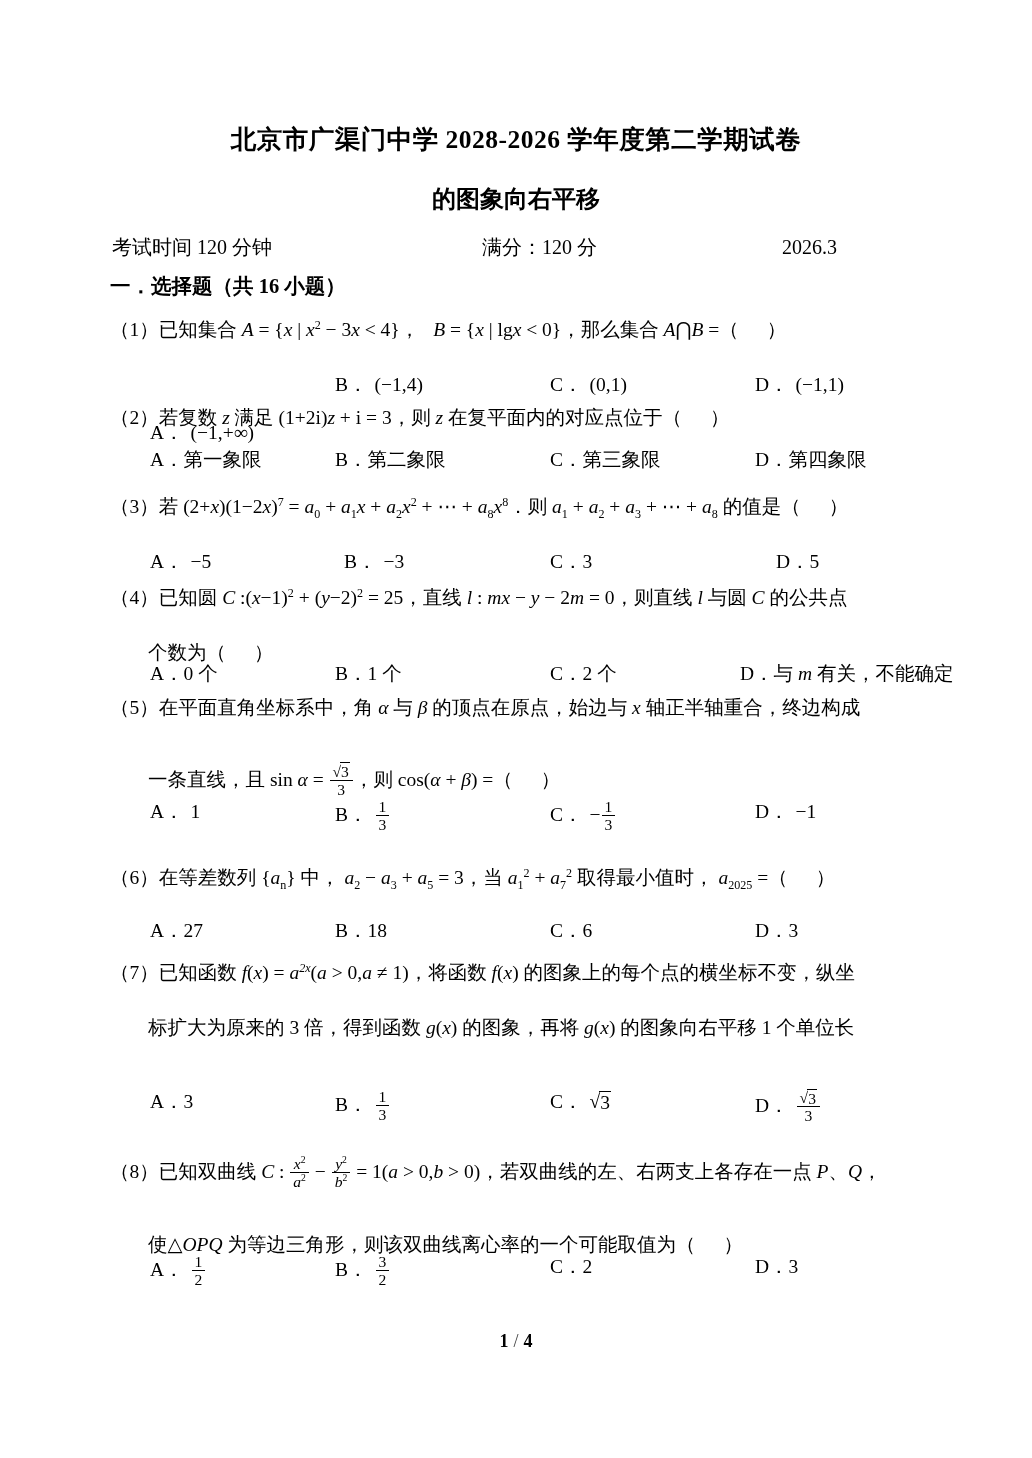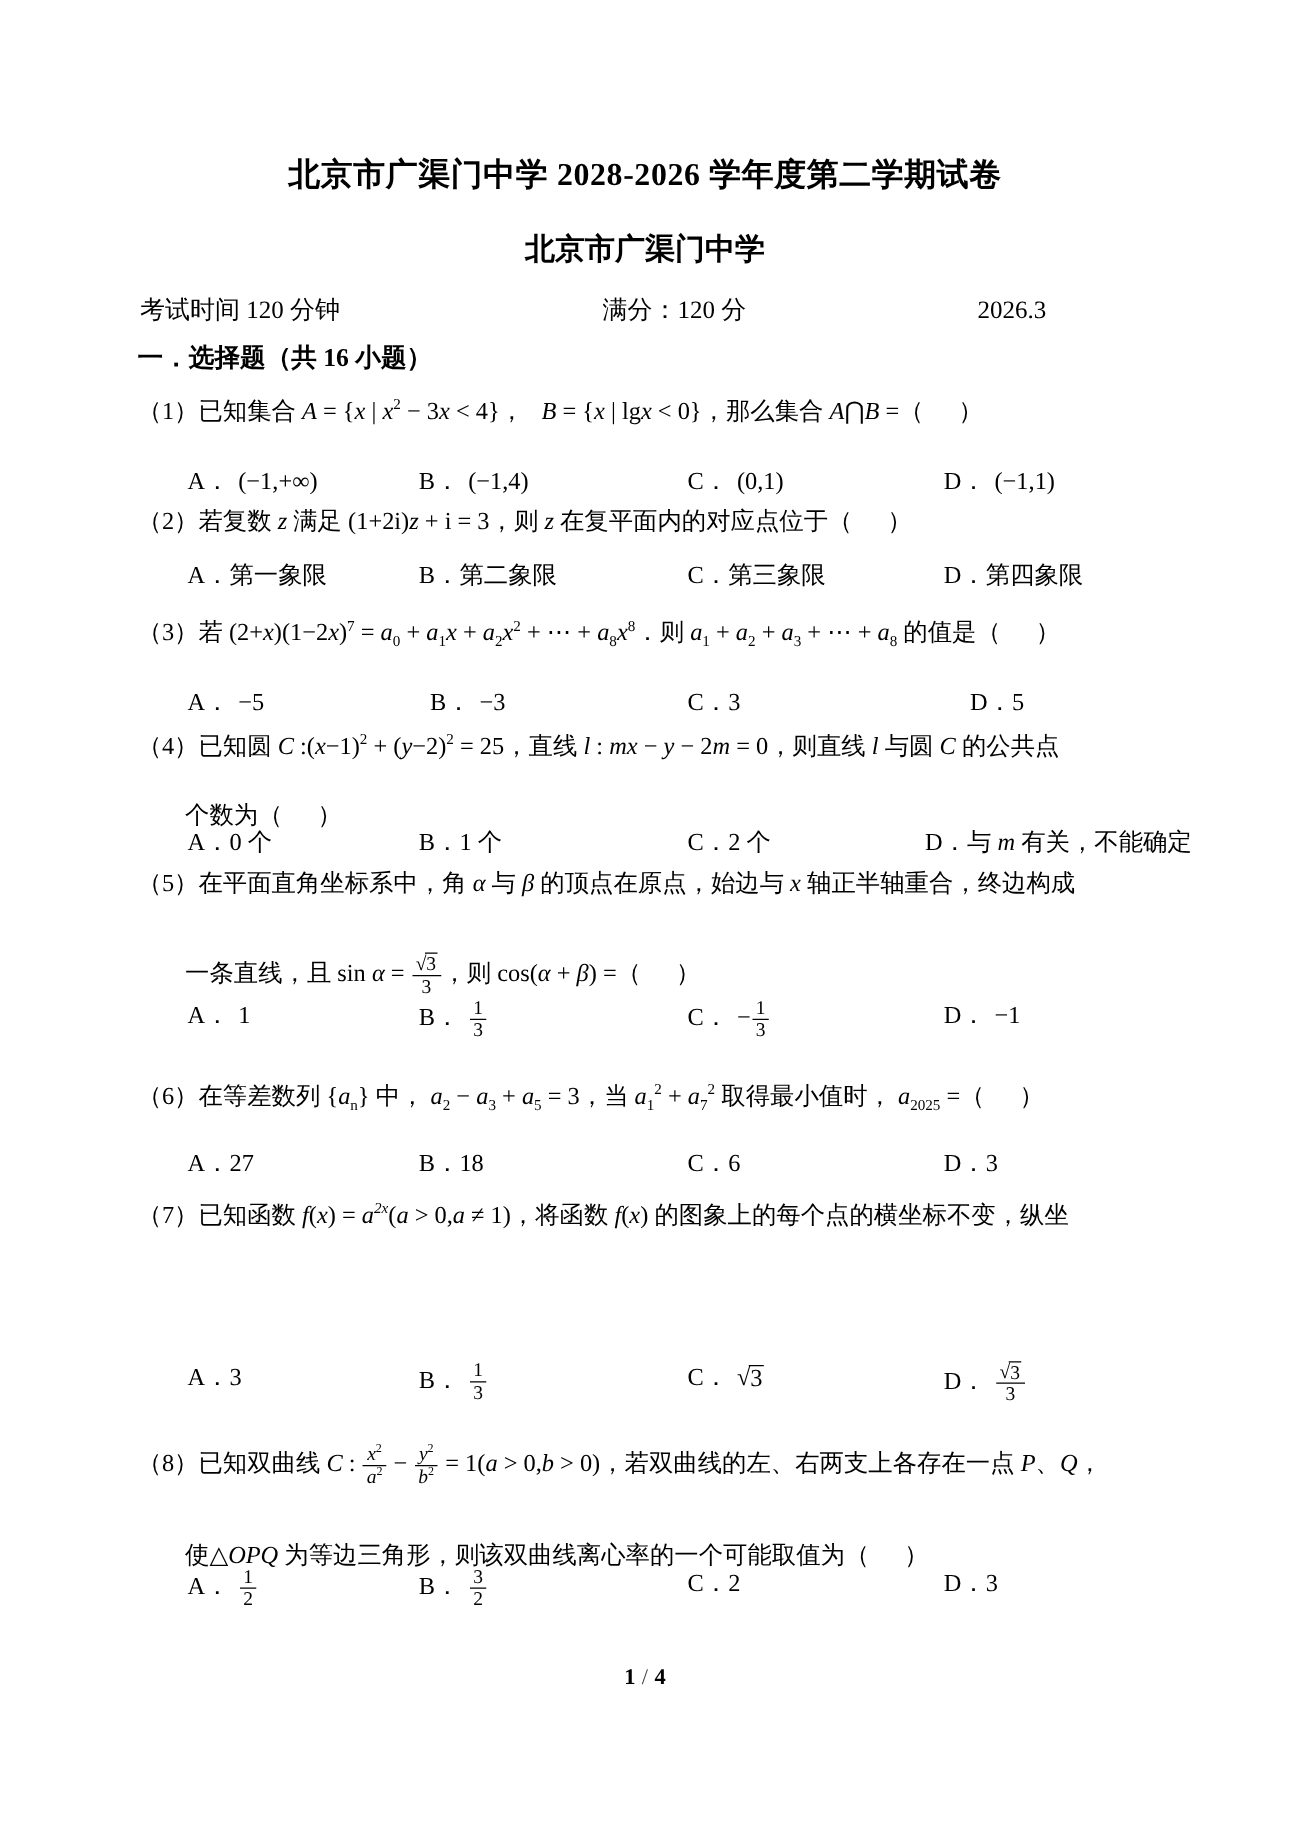--- a/index.html
+++ b/index.html
@@ -78,35 +78,35 @@
     font-size:18px; font-weight:bold;
   }
   .footer .sl { font-weight:normal; color:#444; padding:0 5px; }
 </style>
 </head>
 <body>
 
 <div class="page">
 
   <div class="title1">北京市广渠门中学 2028-2026 学年度第二学期试卷</div>
-  <div class="title2">北京市广渠门中学</div>
+  <div class="title2">的图象向右平移</div>
 
   <div class="metarow">
     <div class="m1">考试时间 120 分钟</div>
     <div class="m2">满分：120 分</div>
     <div class="m3">2026.3</div>
   </div>
 
   <div class="sec-head">一．选择题（共 16 小题）</div>
 
   <div class="q" style="left:110px; top:320px;">
     <span class="qline">（1）已知集合 <span class="mi">A</span> = {<span class="mi">x</span> | <span class="mi">x</span><sup class="en">2</sup> − 3<span class="mi">x</span> &lt; 4}，<span class="gap2"></span><span class="mi">B</span> = {<span class="mi">x</span> | lg<span class="mi">x</span> &lt; 0}，那么集合 <span class="mi">A</span>⋂<span class="mi">B</span> =（<span class="gap2"></span><span class="gap2"></span>）</span>
   </div>
   <div class="opts" style="left:110px; top:371px;">
-    <div class="opt" style="left:40px;"><span class="lbl">A．</span><span class="gap"></span>(−1,+∞)</div>
+    <div class="opt" style="left:40px;margin-top:48px;"><span class="lbl">A．</span><span class="gap"></span>(−1,+∞)</div>
     <div class="opt" style="left:225px;"><span class="lbl">B．</span><span class="gap"></span>(−1,4)</div>
     <div class="opt" style="left:440px;"><span class="lbl">C．</span><span class="gap"></span>(0,1)</div>
     <div class="opt" style="left:645px;"><span class="lbl">D．</span><span class="gap"></span>(−1,1)</div>
   </div>
 
   <div class="q" style="left:110px; top:408px;">
     <span class="qline">（2）若复数 <span class="mi">z</span> 满足 (1+2i)<span class="mi">z</span> + i = 3，则 <span class="mi">z</span> 在复平面内的对应点位于（<span class="gap2"></span><span class="gap2"></span>）</span>
   </div>
   <div class="opts" style="left:110px; top:446px;">
     <div class="opt" style="left:40px;"><span class="lbl">A．</span>第一象限</div>
@@ -152,20 +152,21 @@
   </div>
   <div class="opts" style="left:110px; top:917px;">
     <div class="opt" style="left:40px;"><span class="lbl">A．</span>27</div>
     <div class="opt" style="left:225px;"><span class="lbl">B．</span>18</div>
     <div class="opt" style="left:440px;"><span class="lbl">C．</span>6</div>
     <div class="opt" style="left:645px;"><span class="lbl">D．</span>3</div>
   </div>
 
   <div class="q" style="left:110px; top:963px;">
     <span class="qline">（7）已知函数 <span class="mi">f</span>(<span class="mi">x</span>) = <span class="mi">a</span><sup class="e">2x</sup>(<span class="mi">a</span> &gt; 0,<span class="mi">a</span> ≠ 1)，将函数 <span class="mi">f</span>(<span class="mi">x</span>) 的图象上的每个点的横坐标不变，纵坐</span>
+    <span class="qline ind" style="margin-top:35px;">标扩大为原来的 3 倍，得到函数 <span class="mi">g</span>(<span class="mi">x</span>) 的图象，再将 <span class="mi">g</span>(<span class="mi">x</span>) 的图象向右平移 1 个单位长</span>
   </div>
   <div class="opts" style="left:110px; top:1088px;">
     <div class="opt" style="left:40px;"><span class="lbl">A．</span>3</div>
     <div class="opt" style="left:225px;"><span class="lbl">B．</span><span class="gap"></span><span class="frac"><span class="num">1</span><span class="den">3</span></span></div>
     <div class="opt" style="left:440px;"><span class="lbl">C．</span><span class="gap"></span><span class="sqrt"><span class="rad">√</span><span class="arg">3</span></span></div>
     <div class="opt" style="left:645px;"><span class="lbl">D．</span><span class="gap"></span><span class="frac"><span class="num"><span class="sqrt"><span class="rad">√</span><span class="arg">3</span></span></span><span class="den">3</span></span></div>
   </div>
 
   <div class="q" style="left:110px; top:1155px;">
     <span class="qline">（8）已知双曲线 <span class="mi">C</span> : <span class="frac tall"><span class="num"><span class="mi">x</span><sup class="en">2</sup></span><span class="den"><span class="mi">a</span><sup class="en">2</sup></span></span> − <span class="frac tall"><span class="num"><span class="mi">y</span><sup class="en">2</sup></span><span class="den"><span class="mi">b</span><sup class="en">2</sup></span></span> = 1(<span class="mi">a</span> &gt; 0,<span class="mi">b</span> &gt; 0)，若双曲线的左、右两支上各存在一点 <span class="mi">P</span>、<span class="mi">Q</span>，</span>

